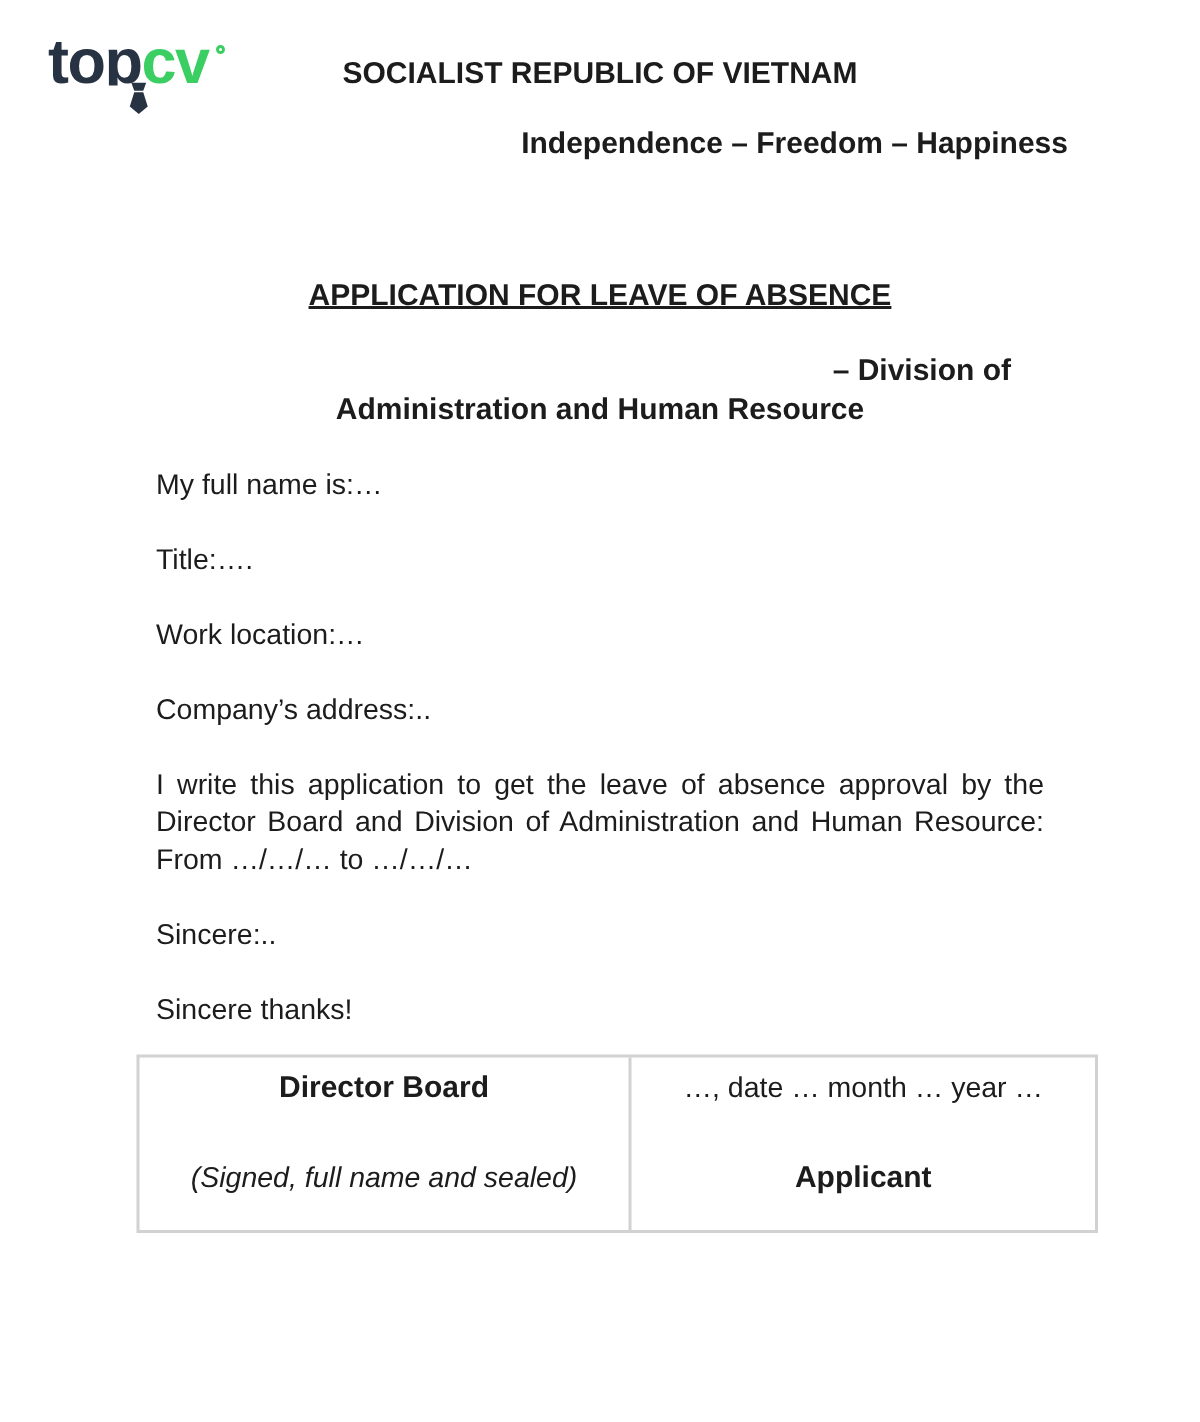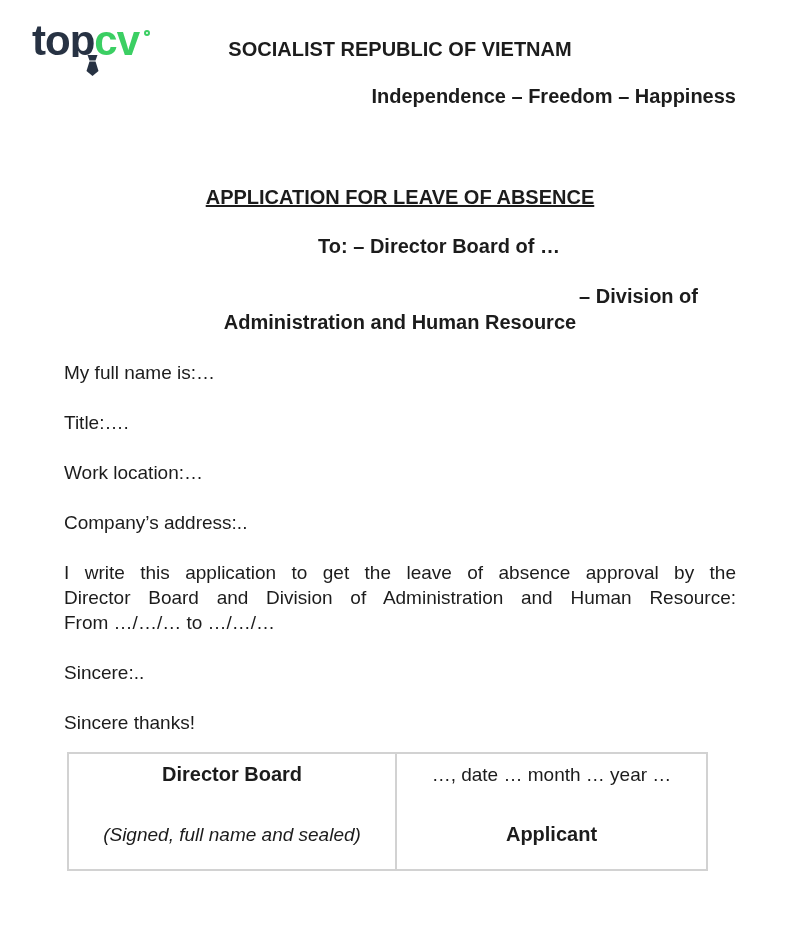--- a/index.html
+++ b/index.html
@@ -16,21 +16,21 @@
     color: var(--ink);
     font-family: "Liberation Sans", sans-serif;
   }
   .page {
     position: relative;
     width: 800px;
     height: 948px;
     background: var(--paper);
     overflow: hidden;
   }
-  .content { padding: 36px 64px 0; }
+  .content { padding: 36px 88px 0; }
 
   
   .logo { position: absolute; left: 32px; top: 22px; width: 130px; height: 58px; }
   .logo-text {
     font-weight: bold;
     font-size: 42px;
     letter-spacing: -1px;
     line-height: 38px;
     height: 35px;
     overflow: hidden;
@@ -55,21 +55,21 @@
   .gov-line1 { text-align: center; }
   .gov-line2 { text-align: right; margin-top: 21px; }
   .doc-title { text-align: center; margin-top: 75px; text-decoration: underline; }
   .to-line   { text-align: center; margin-top: 23px; padding-left: 78px; }
   .division  { margin-top: 24px; }
   .division-1 { text-align: right; padding-right: 38px; }
   .division-2 { text-align: center; }
 
   
   .doc-body { margin-top: 25px; font-size: 19px; line-height: 25px; }
-  .doc-body p { margin: 0 0 25px; }
+  .doc-body p { margin: 0 16px 25px; }
   .doc-body p.thanks { margin-bottom: 17px; }
   .jline { text-align: justify; text-align-last: justify; text-justify: inter-word; }
 
   
   .sig-table {
     display: flex;
     width: 641px;
     margin-left: 3px;
     border: 2px solid var(--table-border);
     background: var(--paper);
@@ -99,21 +99,20 @@
     <span class="logo-tm"></span>
   </div>
 
   <div class="content">
 
     <div class="gov-line1">SOCIALIST REPUBLIC OF VIETNAM</div>
     <div class="gov-line2">Independence – Freedom – Happiness</div>
 
     <div class="doc-title">APPLICATION FOR LEAVE OF ABSENCE</div>
 
-    <div class="to-line">To: – Director Board of …</div>
     <div class="division">
       <div class="division-1">– Division of</div>
       <div class="division-2">Administration and Human Resource</div>
     </div>
 
     <div class="doc-body">
       <p>My full name is:…</p>
       <p>Title:….</p>
       <p>Work location:…</p>
       <p>Company’s address:..</p>

